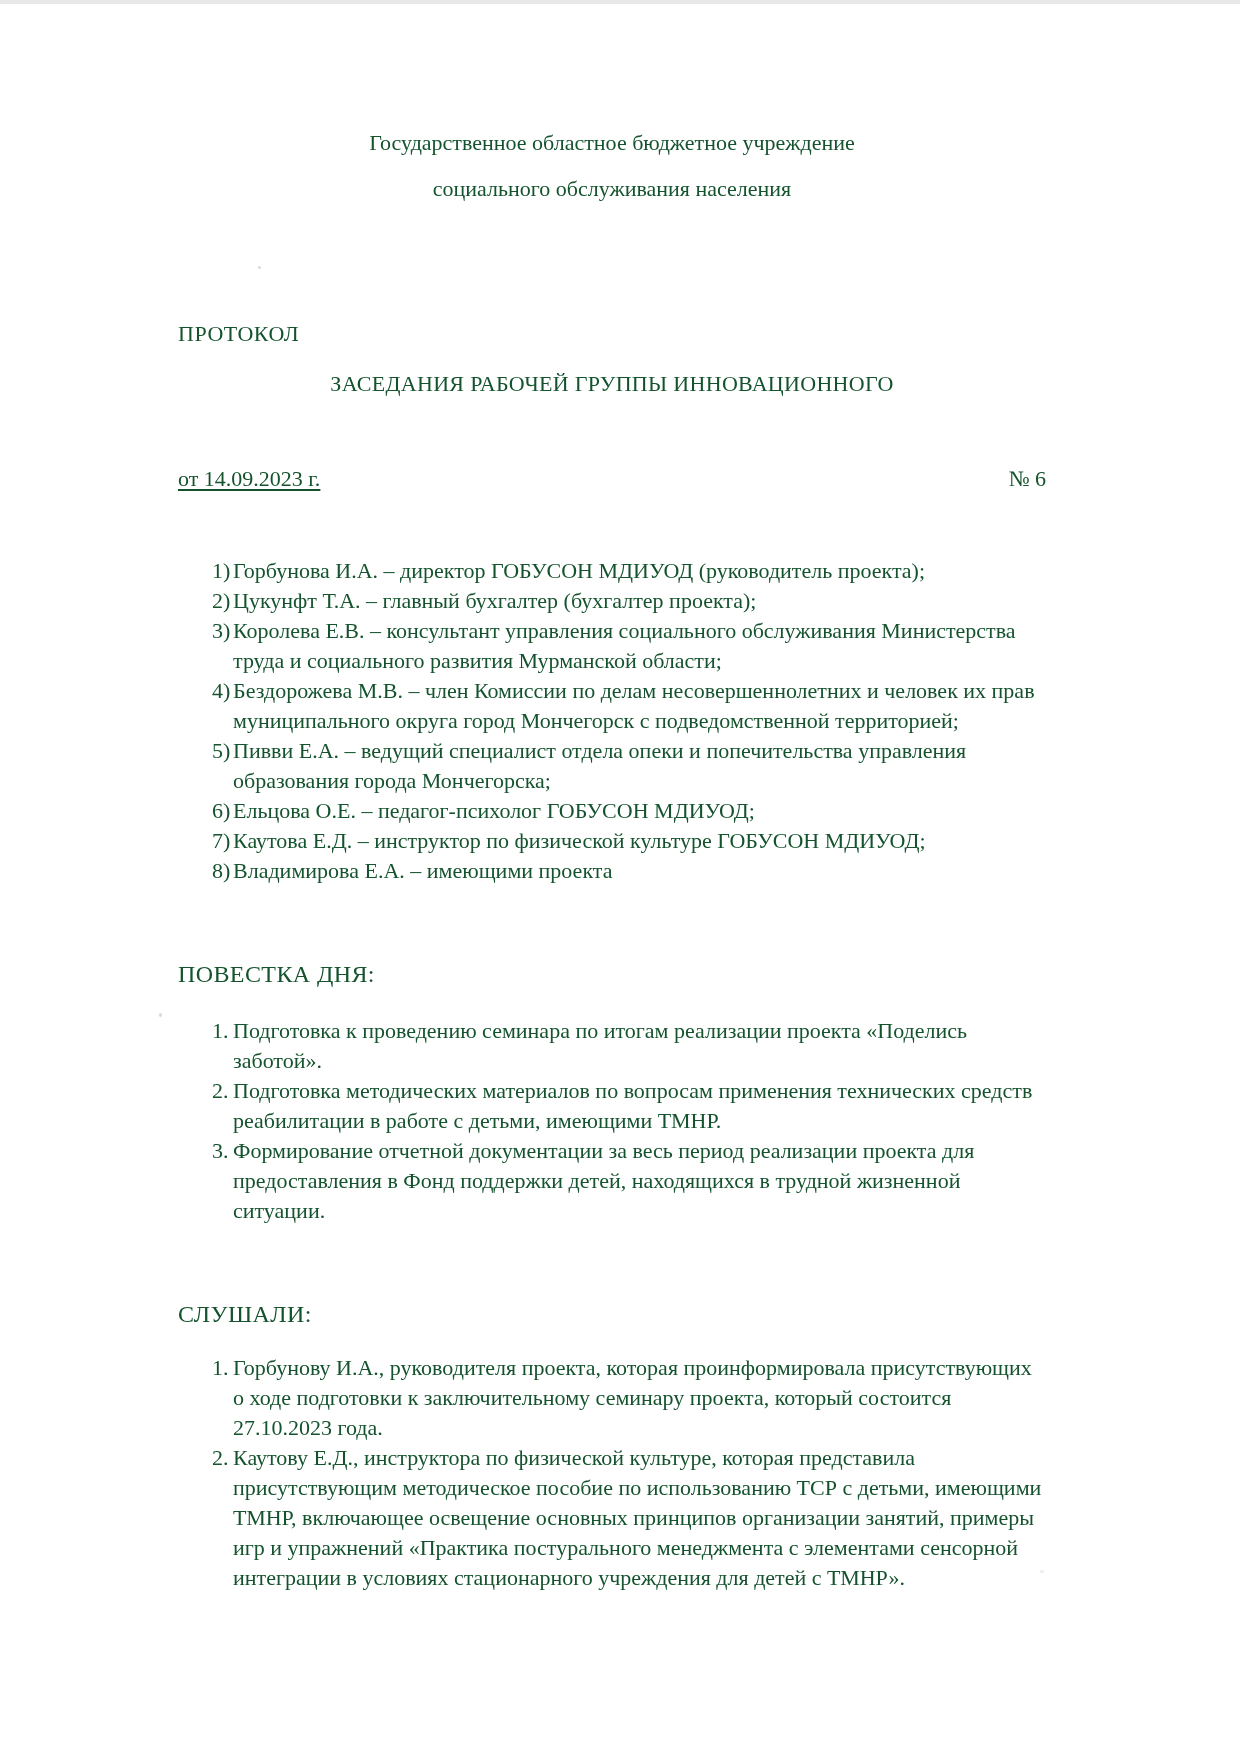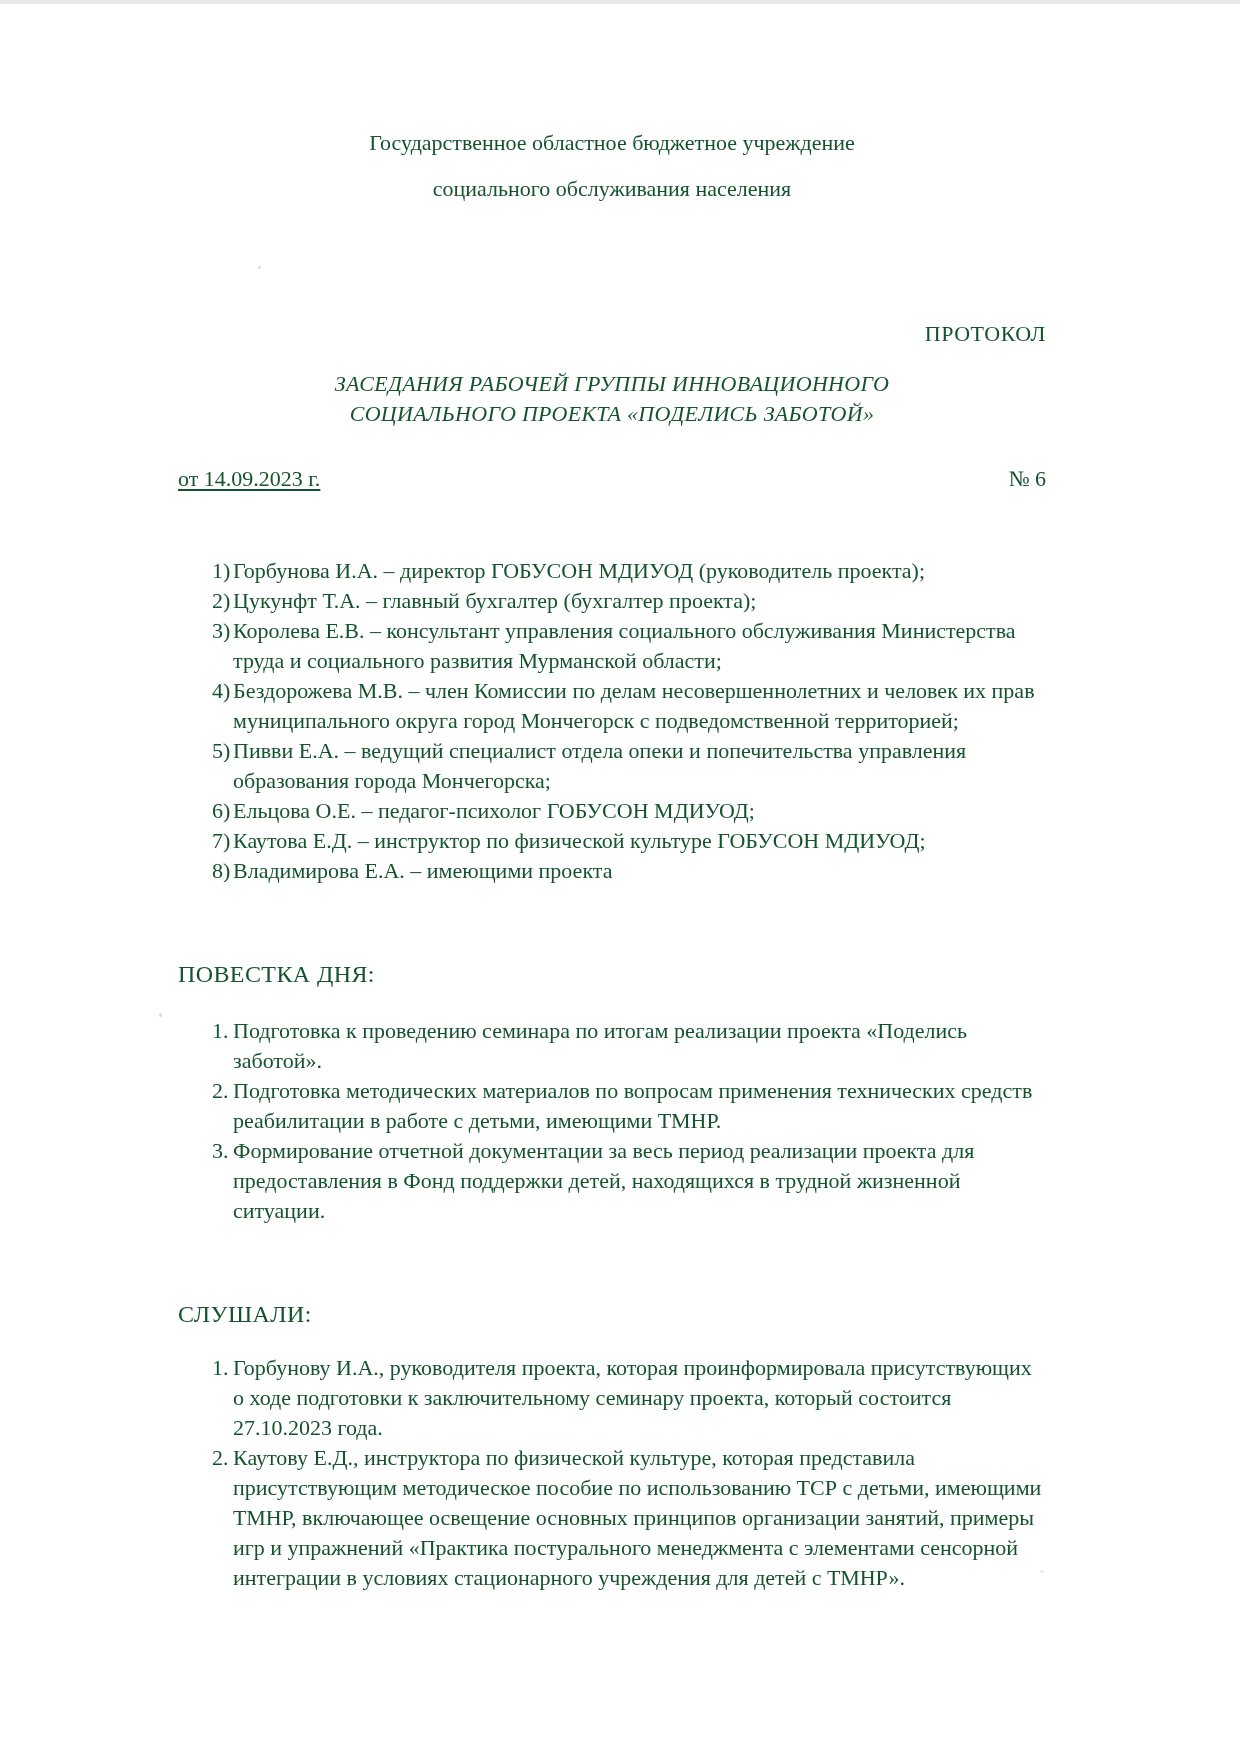--- a/index.html
+++ b/index.html
@@ -13,22 +13,22 @@
     height: 1754px;
     margin: 4px auto;
     background: #ffffff;
     font-family: "Liberation Serif", "DejaVu Serif", serif;
     color: #14532d;
     overflow: hidden;
   }
   .abs { position: absolute; left: 178px; width: 868px; }
 
   .org-header { top: 116px; text-align: center; font-size: 22px; line-height: 46px; }
-  .doc-title { top: 315px; text-align: right; font-size: 22px; line-height: 30px; letter-spacing: 0.5px; }
-  .doc-subtitle { top: 365px; text-align: center; font-size: 22px; line-height: 30px; letter-spacing: 0.3px; font-style: italic; }
+  .doc-title { top: 315px; text-align: left; font-size: 22px; line-height: 30px; letter-spacing: 0.5px; }
+  .doc-subtitle { top: 365px; text-align: center; font-size: 22px; line-height: 30px; letter-spacing: 0.3px; }
 
   .meta-row { top: 460px; display: flex; justify-content: space-between; font-size: 22px; line-height: 30px; }
   .date-underlined { text-decoration: underline; text-underline-offset: 3px; }
 
   .intro-line { top: 504px; font-size: 22px; line-height: 30px; }
 
   .doc-list { font-size: 22px; line-height: 30px; padding-left: 34px; box-sizing: border-box; }
   .attendees-list { top: 552px; }
   .agenda-list { top: 1012px; }
   .heard-list { top: 1349px; }
@@ -58,21 +58,20 @@
 
   <div class="abs org-header">
       <div class="org-line">Государственное областное бюджетное учреждение</div>
       <div class="org-line">социального обслуживания населения</div>
     </div>
 
   <div class="abs doc-title">ПРОТОКОЛ</div>
 
   <div class="abs doc-subtitle">
       <div class="subtitle-line">ЗАСЕДАНИЯ РАБОЧЕЙ ГРУППЫ ИННОВАЦИОННОГО</div>
-      <div class="subtitle-line">СОЦИАЛЬНОГО ПРОЕКТА «ПОДЕЛИСЬ ЗАБОТОЙ»</div>
     </div>
 
   <div class="abs meta-row">
     <span class="date-underlined">от 14.09.2023 г.</span>
     <span>№ 6</span>
   </div>
 
 
   <div class="abs doc-list attendees-list">
       <div class="li">

